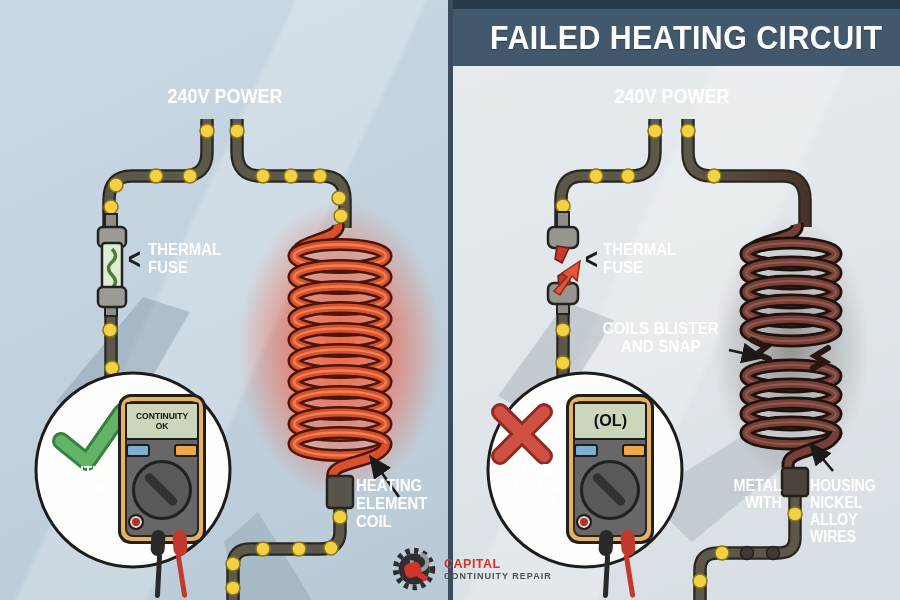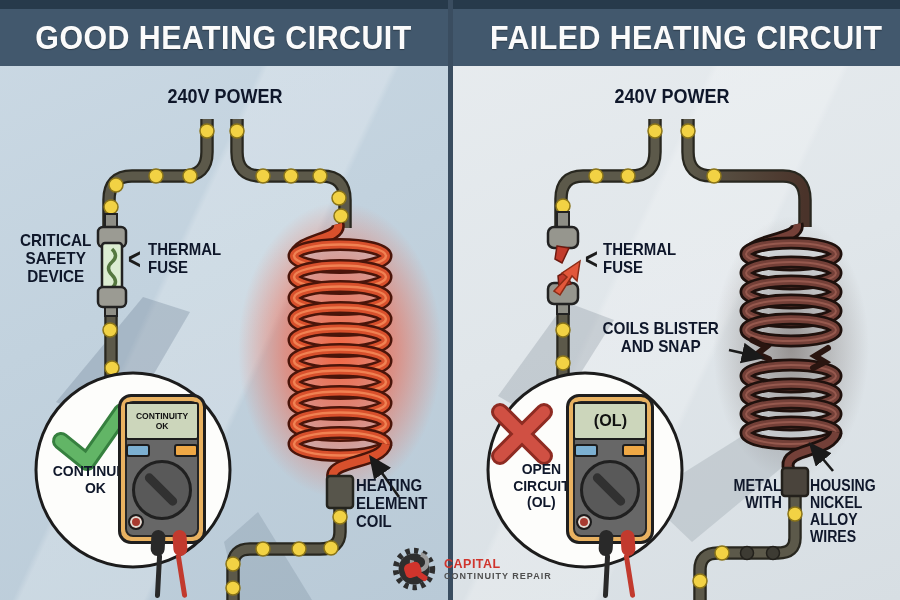--- a/index.html
+++ b/index.html
@@ -13,21 +13,21 @@
     background:linear-gradient(115deg,transparent 40%,rgba(255,255,255,.22) 41%,rgba(255,255,255,.22) 58%,transparent 59%);}
   .divider{position:absolute;left:448px;top:0;width:5px;height:600px;background:#3a4d60;}
   
   .header{position:absolute;top:0;height:66px;background:#42586d;border-top:9px solid #273a4b;box-sizing:border-box;
     display:flex;align-items:center;justify-content:center;}
   .header-left{left:0;width:448px;}
   .header-right{left:453px;width:447px;justify-content:flex-end;}
   .title{color:#fbfbfb;font-size:33px;font-weight:800;letter-spacing:.5px;white-space:nowrap;
     transform:scaleX(.92);text-shadow:0 1px 1px rgba(0,0,0,.35);}
   
-  .lbl{position:absolute;color:#0f172a;font-weight:800;line-height:1.07;white-space:nowrap;}
+  .lbl{position:absolute;color:#ffffff;font-weight:800;line-height:1.07;white-space:nowrap;}
   .cond{transform:scaleX(.88);transform-origin:left top;display:inline-block;}
   .condc{transform:scaleX(.9);transform-origin:center top;display:inline-block;}
   .power{font-size:20px;width:240px;text-align:center;}
   .s17{font-size:17px;}
   .tac{text-align:center;}
   .tar{text-align:right;}
   .chev{position:absolute;font-size:22px;font-weight:800;color:#1b1b1b;transform:scaleY(1.3);}
   svg{position:absolute;left:0;top:0;}
   
   .wO{fill:none;stroke:#28271f;stroke-width:13.5;stroke-linejoin:round;}
@@ -244,38 +244,32 @@
       <path d="M500,412 L544,456 M544,412 L500,456" stroke="#d05043" stroke-width="12" stroke-linecap="round"></path>
     </g>
 
     <g>
       <path class="arrowL" d="M399,497 L372,459" marker-end="url(#ah)"></path>
       <path class="arrowL" d="M729,350 L760,357" marker-end="url(#ah)"></path>
       <path class="arrowL" d="M833,471 L812,446" marker-end="url(#ah)"></path>
     </g>
   </svg>
 
-  <div class="header header-left">
-    <span class="title">GOOD HEATING CIRCUIT</span>
-  </div>
   <div class="header header-right">
     <span class="title">FAILED HEATING CIRCUIT</span>
   </div>
   <div class="divider"></div>
 
   <div class="lbl power" style="left:105px;top:86px;">
     <span class="condc">240V POWER</span>
   </div>
   <div class="lbl power" style="left:552px;top:86px;">
     <span class="condc">240V POWER</span>
   </div>
 
-  <div class="lbl s17 tac" style="left:8px;top:232px;width:96px;">
-    <span class="condc"><span style="display:block">CRITICAL</span><span style="display:block">SAFETY</span><span style="display:block">DEVICE</span></span>
-  </div>
   <span class="chev" style="left:128px;top:247px;">&lt;</span>
   <div class="lbl s17" style="left:148px;top:241px;">
     <span class="cond"><span style="display:block">THERMAL</span><span style="display:block">FUSE</span></span>
   </div>
   <div class="lbl s17" style="left:356px;top:477px;">
     <span class="cond"><span style="display:block">HEATING</span><span style="display:block">ELEMENT</span><span style="display:block">COIL</span></span>
   </div>
   <div class="lbl tac" style="left:48px;top:463px;width:92px;font-size:15.5px;">
     <span class="condc"><span style="display:block">CONTINUITY</span><span style="display:block">OK</span></span>
   </div>

